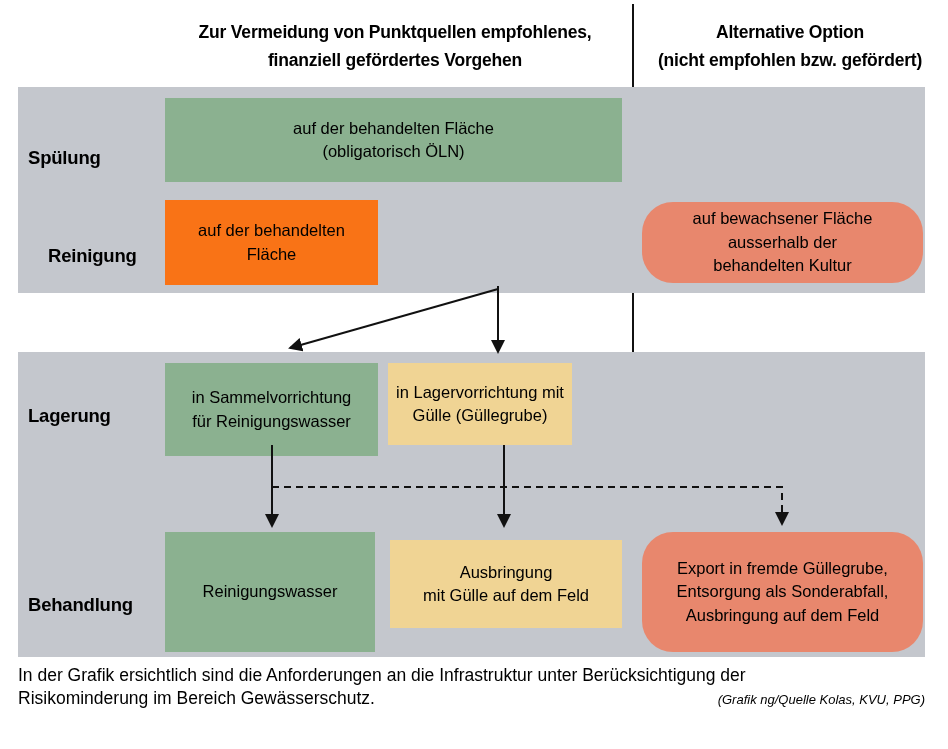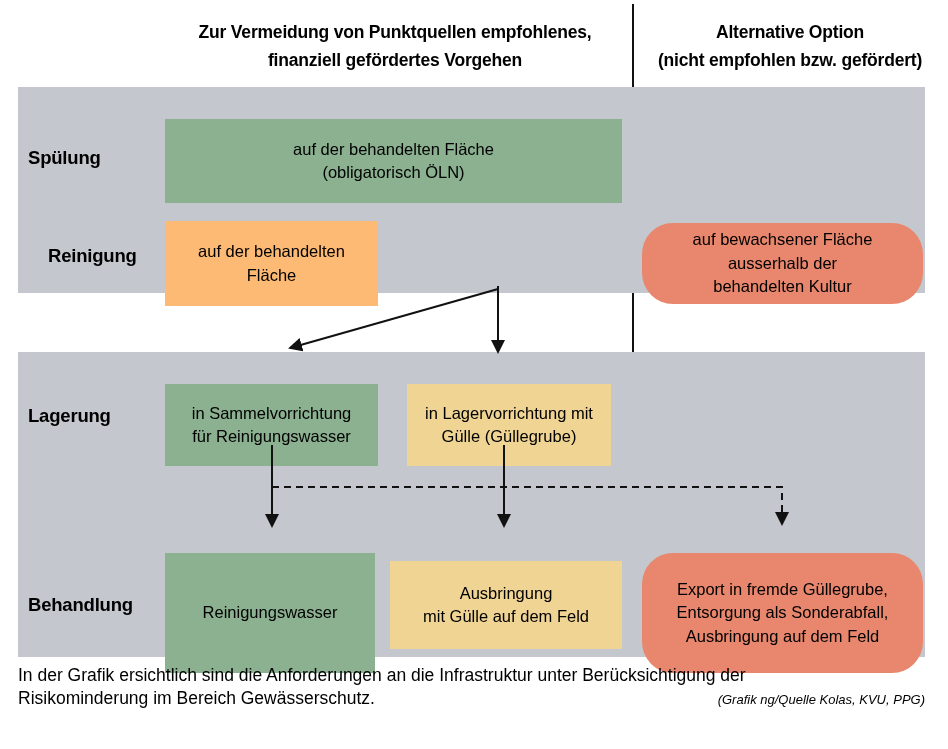--- a/index.html
+++ b/index.html
@@ -19,28 +19,28 @@
   .band-b{top:352px;height:305px;}
   .row-label{
     position:absolute;left:28px;font-weight:700;font-size:18.5px;letter-spacing:-0.2px;
   }
   .lbl-spuelung{top:147px;}
   .lbl-reinigung{top:245px;margin-left:20px;}
   .lbl-lagerung{top:405px;}
   .lbl-behandlung{top:594px;}
   .box{
     position:absolute;display:flex;align-items:center;justify-content:center;
-    text-align:center;white-space:pre-line;font-size:16.5px;line-height:1.42;margin-top:21px;
+    text-align:center;white-space:pre-line;font-size:16.5px;line-height:1.42;
   }
   .box-r1{left:165px;top:98px;width:457px;height:84px;}
   .box-r2-g{left:165px;top:200px;width:213px;height:85px;}
   .box-r2-y{left:390px;top:200px;width:232px;height:85px;}
   .box-r2-r{left:642px;top:202px;width:281px;height:81px;}
-  .box-r3-g{left:165px;top:363px;width:213px;height:82px;}
-  .box-r3-y{left:407px;top:363px;width:204px;height:82px;}
+  .box-r3-g{left:165px;top:363px;width:213px;height:93px;}
+  .box-r3-y{left:388px;top:363px;width:184px;height:82px;}
   .box-r4-g{left:165px;top:532px;width:210px;height:120px;}
   .box-r4-y{left:390px;top:540px;width:232px;height:88px;}
   .box-r4-r{left:642px;top:532px;width:281px;height:120px;border-radius:31px;}
   .arrows{position:absolute;left:0;top:0;pointer-events:none;}
   .caption{
     position:absolute;left:18px;top:664px;width:880px;
     font-size:17.5px;line-height:23px;white-space:pre-line;
   }
   .credit{
     position:absolute;right:23px;top:692px;font-style:italic;font-size:13px;
@@ -62,21 +62,21 @@
   <div class="band band-b" style="background: rgb(196, 199, 205);"></div>
 
   <div class="row-label lbl-spuelung">Spülung</div>
   <div class="row-label lbl-reinigung">Reinigung</div>
   <div class="row-label lbl-lagerung">Lagerung</div>
   <div class="row-label lbl-behandlung">Behandlung</div>
 
   <div class="box box-r1" style="background: rgb(139, 177, 144);">auf der behandelten Fläche
 (obligatorisch ÖLN)</div>
 
-  <div class="box box-r2-g" style="background: #fdba74; text-align: center;">auf der behandelten
+  <div class="box box-r2-g" style="background: #f97316; text-align: center;">auf der behandelten
 Fläche</div>
   <div class="box box-r2-r" style="background: rgb(232, 135, 109); border-radius: 31px;">auf bewachsener Fläche
 ausserhalb der
 behandelten Kultur</div>
 
   <div class="box box-r3-g" style="background: rgb(139, 177, 144);">in Sammelvorrichtung
 für Reinigungswasser</div>
   <div class="box box-r3-y" style="background: rgb(240, 212, 148);">in Lagervorrichtung mit
 Gülle (Güllegrube)</div>
 

